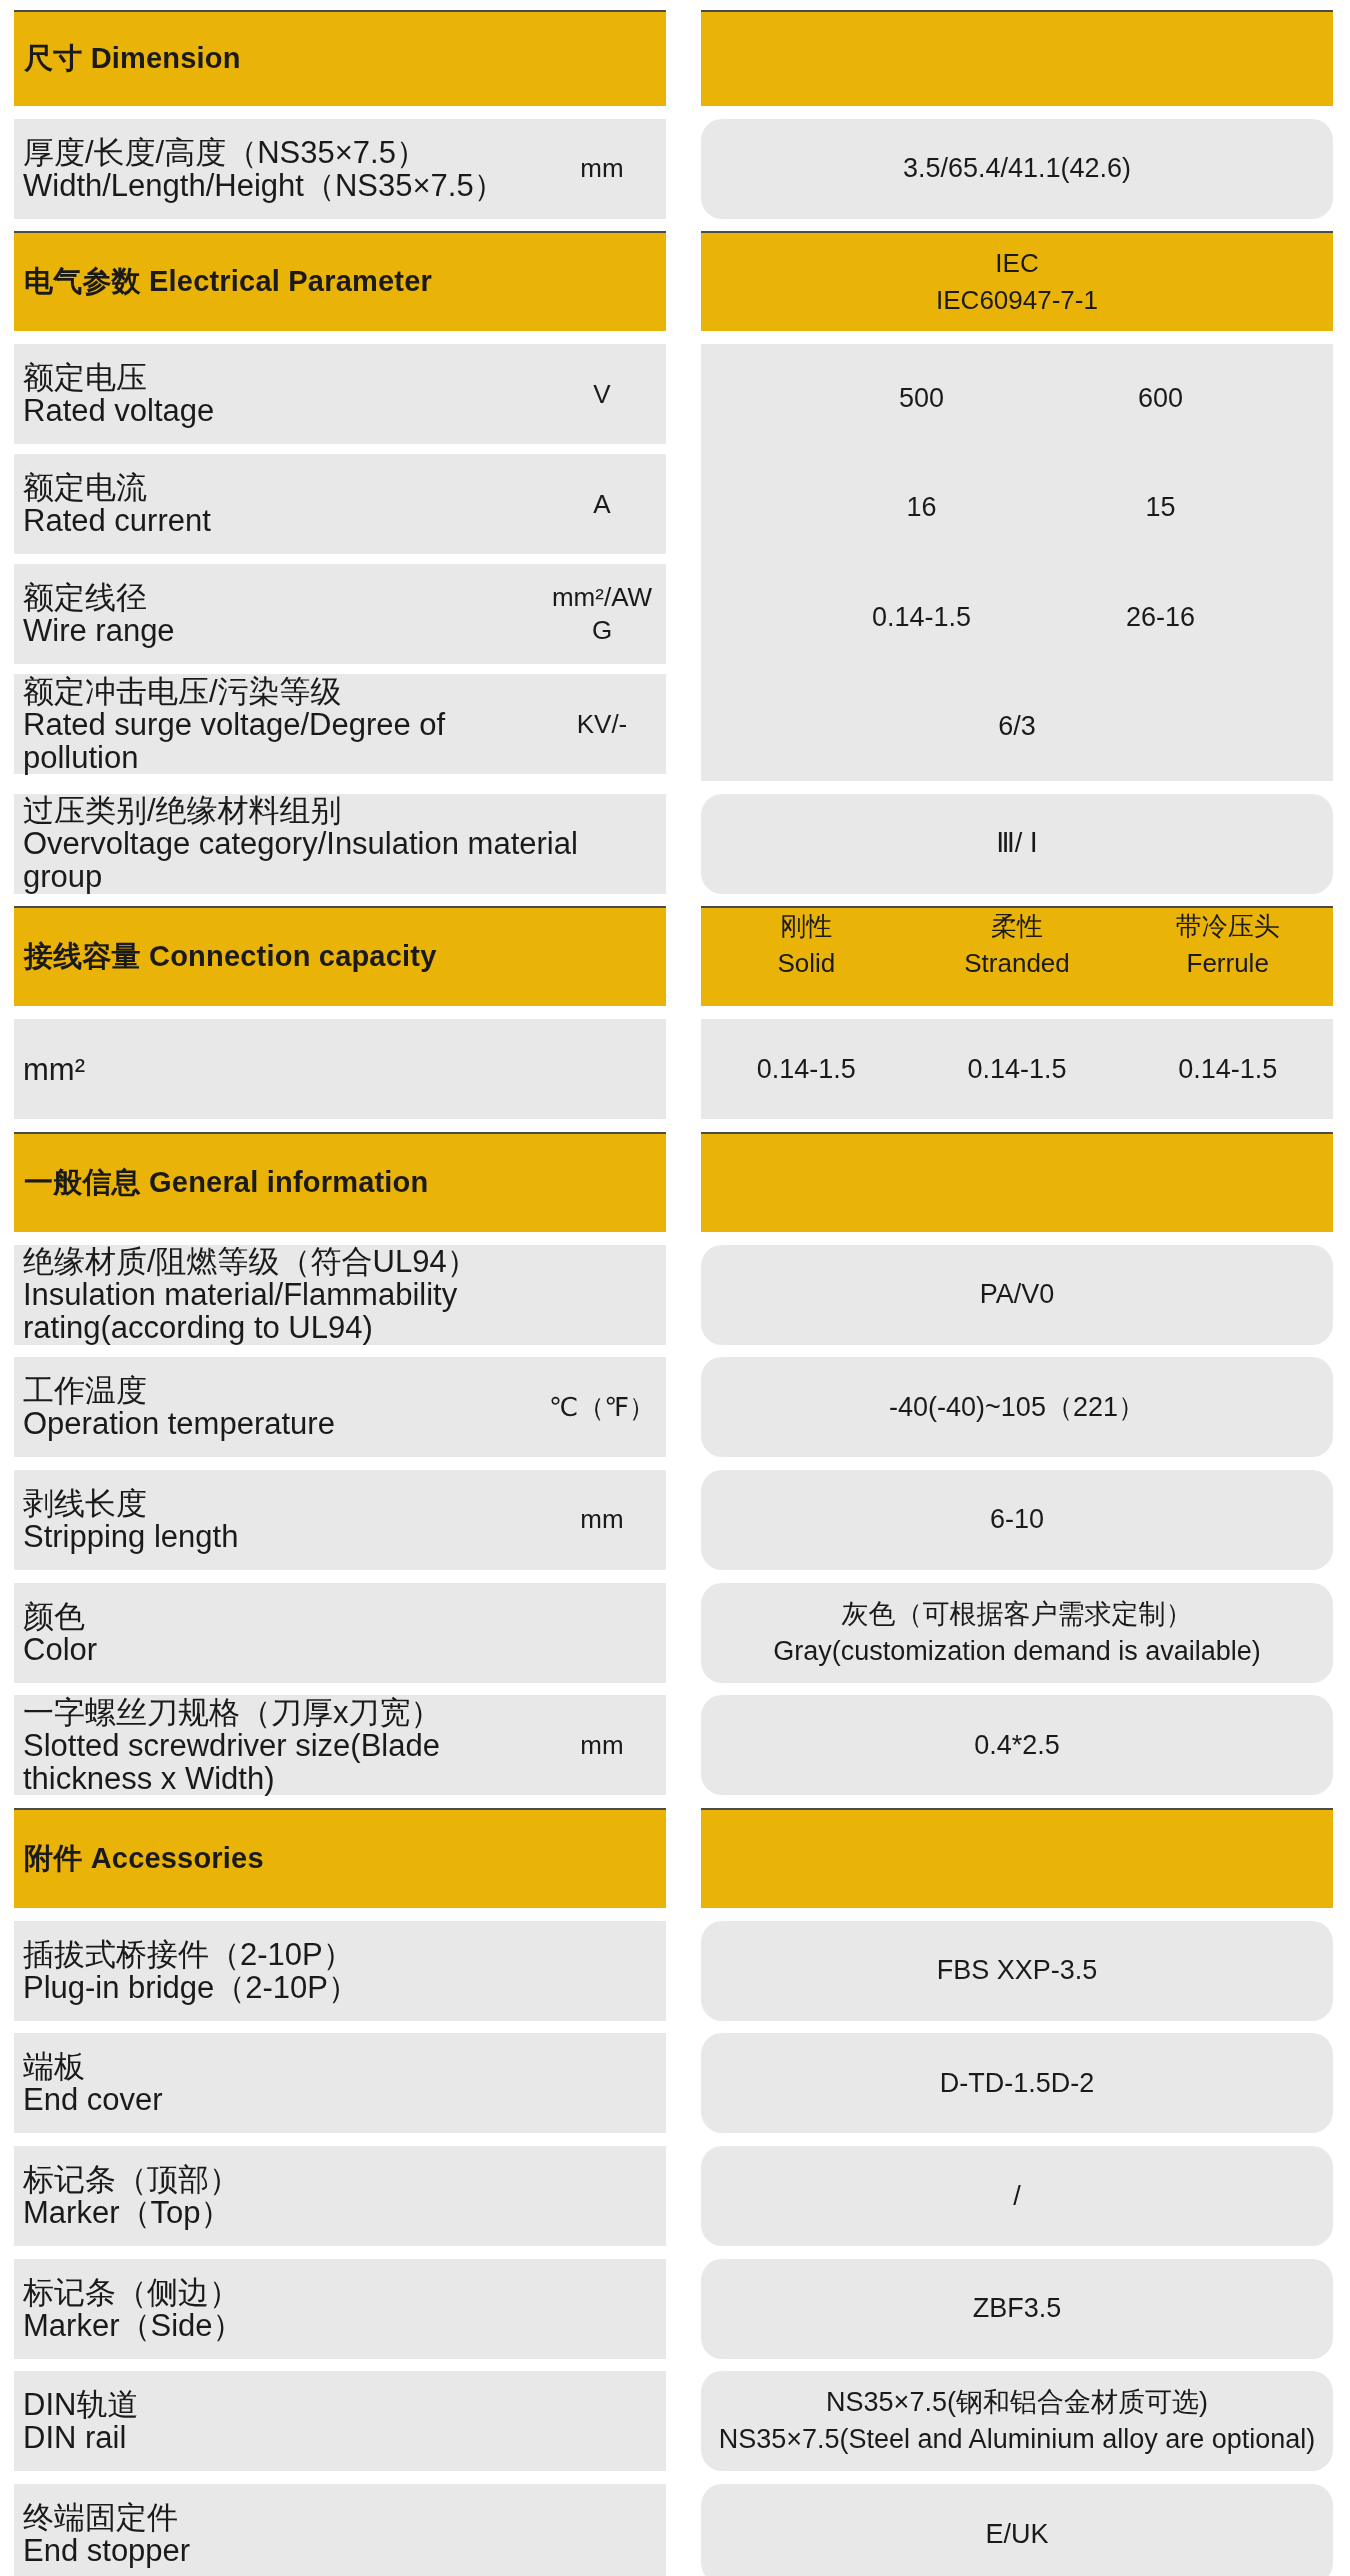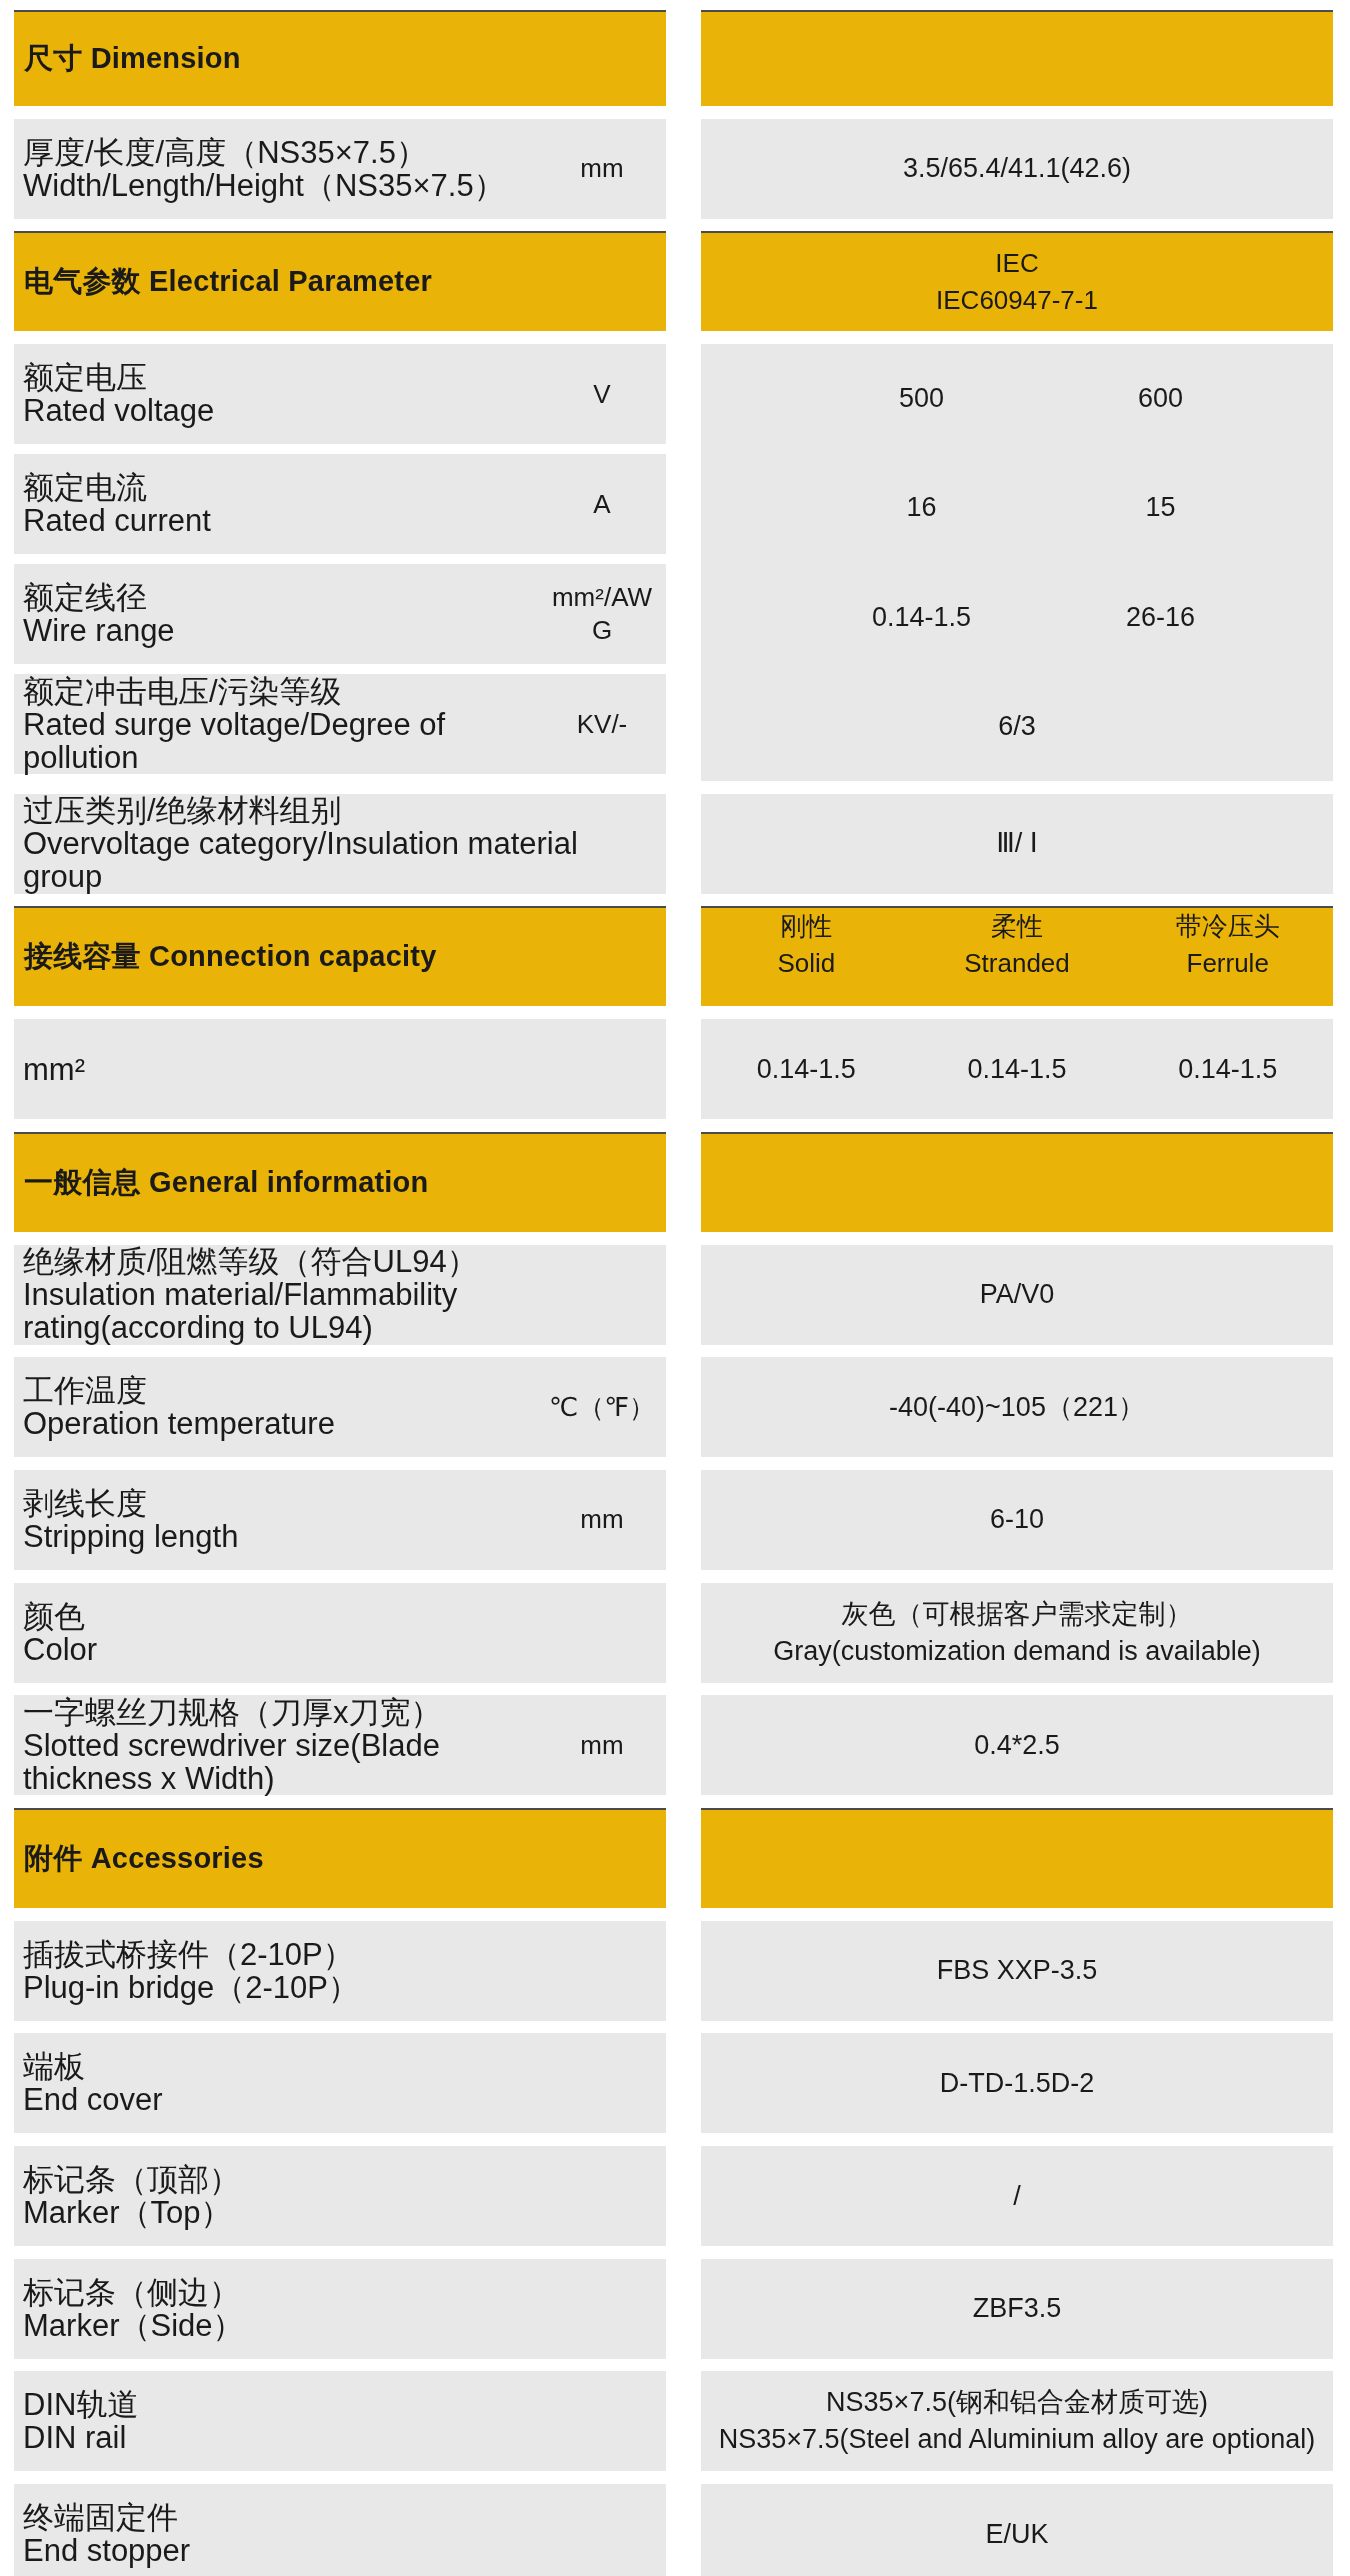--- a/index.html
+++ b/index.html
@@ -18,21 +18,21 @@
   .cr{width:632px;flex:0 0 632px;box-sizing:border-box;}
   .b{height:100px;}
   .b-first{height:96px;}
   .blue{background:#eab308;border-top:2px solid #4a4b4d;}
   .gray{background:#E8E8E8;}
   .hcell{display:flex;align-items:center;padding-left:10px;font-weight:bold;font-size:29px;letter-spacing:0.2px;}
   .prow{display:flex;align-items:center;padding-left:9px;padding-right:4px;}
   .lbl{flex:1;font-size:31px;line-height:33px;}
   .lbl .zh{white-space:pre-wrap;}
   .unit{width:120px;text-align:center;font-size:26px;line-height:33px;word-break:break-all;}
-  .vcenter{display:flex;flex-direction:column;align-items:center;justify-content:center;text-align:center;font-size:27px;line-height:37px;}
+  .vcenter{display:flex;flex-direction:column;align-items:center;justify-content:center;text-align:center;font-size:27px;line-height:37px;border-radius:21px;}
   .cols2{display:flex;align-items:center;justify-content:center;padding-left:48px;}
   .cols2 > .c2{width:239px;text-align:center;font-size:27px;}
   .cols3{display:flex;align-items:center;}
   .cols3 > .c3{flex:1;text-align:center;font-size:27px;}
   .colh{display:flex;flex-direction:column;justify-content:center;text-align:center;font-size:26px;line-height:37px;}
   .heads2{display:flex;align-items:stretch;justify-content:center;gap:24px;}
   .heads2 > .colh{width:239px;}
   .heads3{display:flex;align-items:flex-start;}
   .heads3 > .colh{flex:1;}
   .elec{height:437px;display:flex;flex-direction:column;}

